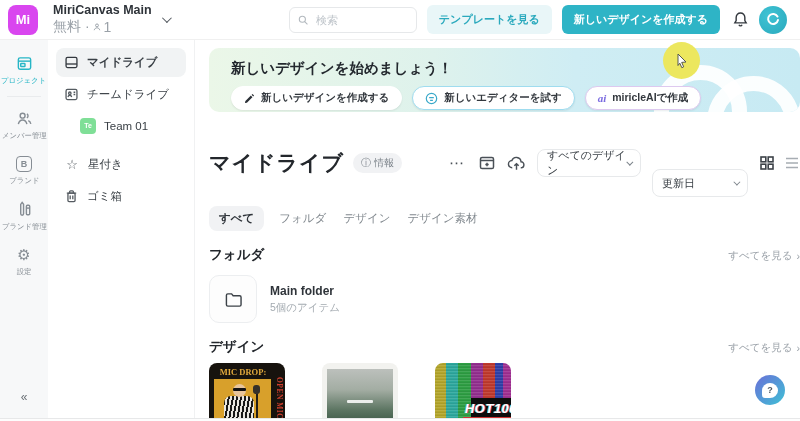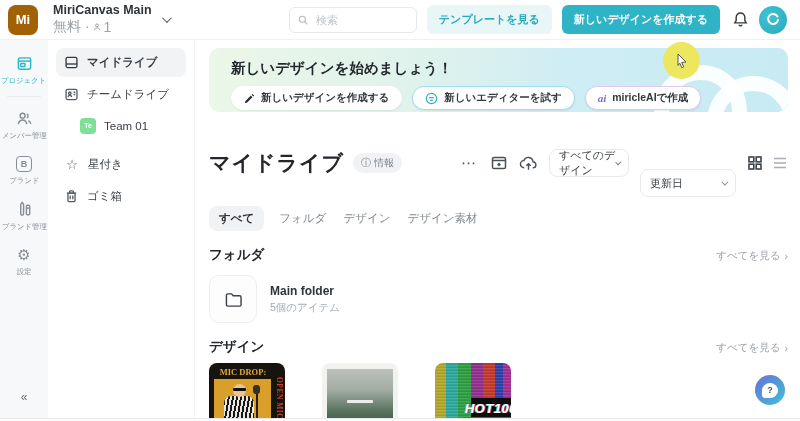--- a/index.html
+++ b/index.html
@@ -6,21 +6,21 @@
   html,body { margin:0; padding:0; }
   body {
     width:800px; height:421px; overflow:hidden; background:#fff;
     font-family:"Liberation Sans","DejaVu Sans",sans-serif; color:#33383e;
     -webkit-font-smoothing:antialiased;
   }
   .app { width:800px; height:421px; display:flex; flex-direction:column; position:relative; }
 
   
   .topbar { flex:0 0 40px; display:flex; align-items:center; padding:0 13px 0 8px; border-bottom:1px solid #f0f0f0; background:#fff; }
-  .logo { width:30px; height:30px; border-radius:8px; background:#a16207; color:#fff; font-weight:700; font-size:13px; display:flex; align-items:center; justify-content:center; cursor:pointer; }
+  .logo { width:30px; height:30px; border-radius:8px; background:#d946ef; color:#fff; font-weight:700; font-size:13px; display:flex; align-items:center; justify-content:center; cursor:pointer; }
   .ws { margin-left:15px; display:flex; align-items:center; gap:10px; cursor:pointer; }
   .ws-name { font-size:12.5px; font-weight:700; color:#2f343a; line-height:1.15; }
   .ws-meta { font-size:14px; color:#9aa1a8; display:flex; align-items:center; gap:3px; margin-top:1px; }
   .chev { width:7px; height:7px; border-right:1.6px solid #545a60; border-bottom:1.6px solid #545a60; transform:rotate(45deg) translateY(-2px); display:inline-block; }
   .chev.sm { width:5px; height:5px; border-color:#7c838a; }
   .search { margin-left:auto; width:128px; height:26px; border:1px solid #e6e8ea; border-radius:6px; display:flex; align-items:center; gap:6px; padding:0 8px; background:#fff; }
   .search input { border:none; outline:none; width:100%; font-size:11px; background:transparent; color:#33383e; font-family:inherit; }
   .search input::placeholder { color:#bcc2c8; }
   .btn { border:none; border-radius:6px; font-size:11px; font-weight:700; padding:0 12px; height:29px; display:flex; align-items:center; cursor:pointer; font-family:inherit; white-space:nowrap; }
   .btn-light { background:#e9f6f8; color:#2aa9bd; margin-left:10px; }
@@ -46,42 +46,42 @@
   
   .sidebar { width:147px; background:#fff; border-right:1px solid #f0f1f2; padding:8px 8px 0; }
   .side-item { display:flex; align-items:center; gap:8px; height:29px; padding:0 8px; border-radius:8px; font-size:11.5px; color:#3a4046; cursor:pointer; margin-bottom:3px; white-space:nowrap; }
   .side-item.active { background:#f1f3f4; font-weight:700; }
   .side-item.indent { padding-left:24px; margin-top:-1px; }
   .side-item.mt { margin-top:10px; }
   .team-badge { width:16px; height:16px; border-radius:4px; background:#7fdf97; color:#fff; font-size:7px; font-weight:700; display:flex; align-items:center; justify-content:center; }
   .star-g { font-size:13px; color:#555b61; width:16px; text-align:center; }
 
   
-  .main { flex:1; min-width:0; position:relative; padding:8px 12px 0 14px; overflow:hidden; }
+  .main { flex:1; min-width:0; position:relative; padding:8px 0 0 14px; overflow:hidden; }
 
   .banner { height:64px; border-radius:10px; position:relative; overflow:hidden; padding:11px 0 0 22px;
     background:linear-gradient(90deg,#ebf7e8 0%,#def2ec 38%,#cfedf4 62%,#c7eaf3 100%); }
   .banner-title { font-size:14.5px; font-weight:700; color:#23282e; margin:0 0 8px; }
   .pills { display:flex; gap:10px; position:relative; z-index:2; }
   .pill { background:#fff; border-radius:14px; height:24px; padding:0 12px; display:flex; align-items:center; gap:6px; font-size:10.5px; font-weight:700; color:#33383e; box-shadow:0 1px 2px rgba(0,0,0,.07); cursor:pointer; border:1px solid #fff; white-space:nowrap; }
   .pill.editor { border:1.5px solid #9fdcef; }
   .pill.ai { border:1.5px solid #ddc9ef; }
   .ai-logo { font-family:"Liberation Serif","DejaVu Serif",serif; font-style:italic; font-weight:700; font-size:11px; color:#7a6ae0; }
   .ring { position:absolute; border:15px solid rgba(255,255,255,.92); border-radius:50%; width:93px; height:93px; }
   .ring.r1 { left:445px; top:17px; }
   .ring.r2 { left:498px; top:28px; }
   .cursor-dot { position:absolute; width:37px; height:37px; border-radius:50%; background:#ece75e; left:468px; top:2px; z-index:5; display:flex; align-items:center; justify-content:center; }
 
   .title-row { margin-top:17px; display:flex; align-items:center; }
   .page-title { font-size:21px; font-weight:700; color:#23272c; margin:0; letter-spacing:1px; }
   .info-badge { margin-left:9px; display:flex; align-items:center; gap:3px; background:#f1f2f4; color:#7c838a; border-radius:10px; padding:3px 8px; font-size:10px; cursor:pointer; }
   .trow-right { margin-left:auto; display:flex; align-items:center; gap:11px; }
   .more { font-size:15px; color:#4a5057; letter-spacing:1px; cursor:pointer; background:none; border:none; padding:0 2px; }
   .dd { height:28px; border:1px solid #e7e9eb; border-radius:8px; background:#fff; display:flex; align-items:center; justify-content:space-between; padding:0 9px; font-size:11px; color:#3b4147; cursor:pointer; }
-  .dd1 { width:80px; } .dd2 { width:96px;margin-top:40px; }
+  .dd1 { width:104px; } .dd2 { width:96px;margin-top:40px; }
   .views { display:flex; gap:9px; align-items:center; }
 
   .tabs { margin-top:9px; display:flex; gap:13px; align-items:center; font-size:11.5px; color:#82898f; }
   .tab { padding:5px 2px; cursor:pointer; white-space:nowrap; }
   .tab.active { background:#f1f2f4; border-radius:8px; padding:5px 10px; color:#2f343a; font-weight:700; }
 
   .section-head { display:flex; align-items:baseline; margin-top:15px; }
   .s-title { font-size:13.5px; font-weight:700; color:#23272c; }
   .see-all { margin-left:auto; font-size:10.5px; color:#9aa1a8; cursor:pointer; display:flex; gap:4px; align-items:center; }
 

